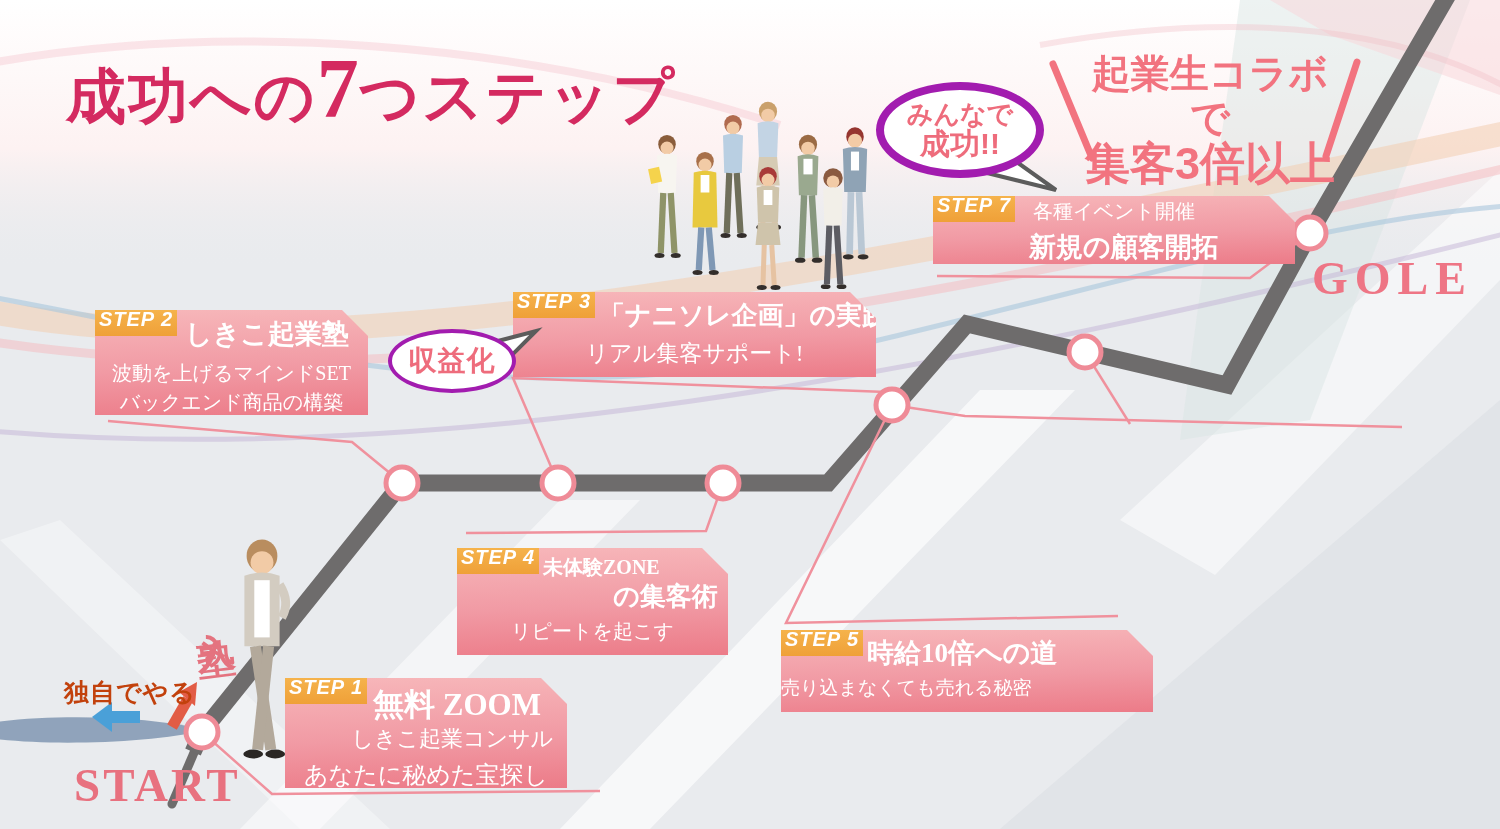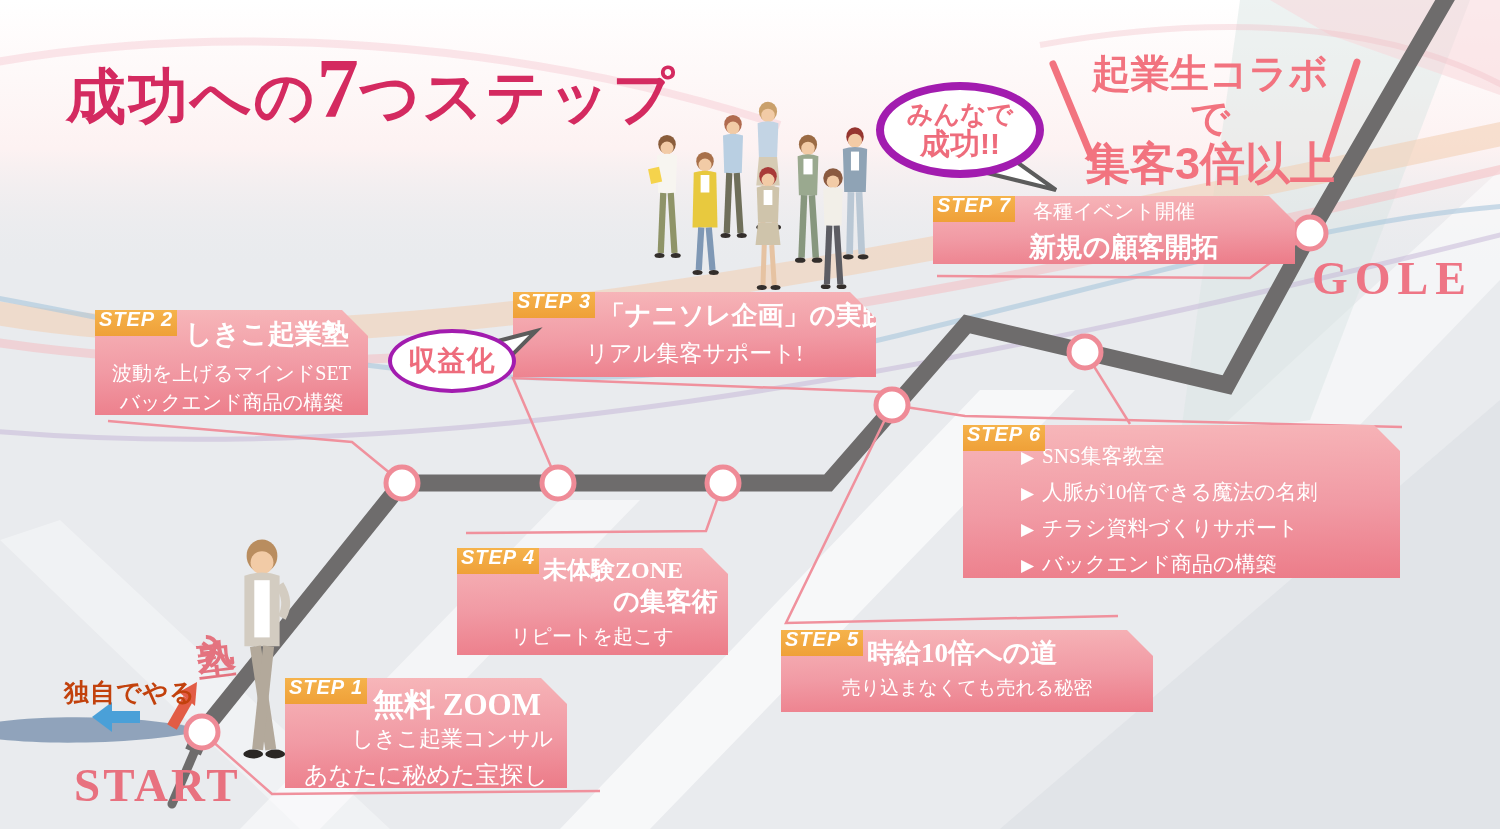--- a/index.html
+++ b/index.html
@@ -46,27 +46,27 @@
   #card-s2{left:95px;top:310px;width:273px;height:105px;}
   #card-s2 .r-title{margin:6px 0 0 90px;font-size:27px;}
   #card-s2 .r-l1{text-align:center;font-size:20px;margin-top:8px;}
   #card-s2 .r-l2{text-align:center;font-size:20px;margin-top:2px;}
 
   #card-s3{left:513px;top:292px;width:363px;height:85px;}
   #card-s3 .r-title{margin:6px 0 0 86px;font-size:26px;}
   #card-s3 .r-line{text-align:center;font-size:23px;margin-top:5px;}
 
   #card-s4{left:457px;top:548px;width:271px;height:107px;}
-  #card-s4 .r-title{margin:6px 0 0 86px;font-size:24px;}
+  #card-s4 .r-title{margin:6px 0 0 86px;font-size:20px;}
   #card-s4 .r-title2{text-align:center;padding-left:60px;font-size:26px;margin-top:-2px;}
   #card-s4 .r-line{text-align:center;font-size:20px;margin-top:4px;}
 
   #card-s5{left:781px;top:630px;width:372px;height:82px;}
   #card-s5 .r-title{margin:5px 0 0 86px;font-size:27px;}
-  #card-s5 .r-line{text-align:center;font-size:19px;margin-top:4px;}
+  #card-s5 .r-line{font-size:19px;margin-top:4px;}
 
   #card-s6{left:963px;top:425px;width:437px;height:153px;}
   #card-s6 .items{padding:14px 0 0 58px;}
   #card-s6 .item{font-size:21px;line-height:35px;white-space:nowrap;}
   #card-s6 .bullet{font-size:17px;margin-right:8px;}
 
   #card-s7{left:933px;top:196px;width:362px;height:68px;}
   #card-s7 .r-title{margin:4px 0 0 96px;font-size:27px;}
   #card-s7 .r-line{text-align:center;font-size:20px;margin-top:2px;}
 
@@ -178,29 +178,20 @@
     <div class="row r-title r-title2">の集客術</div>
     <div class="row r-line">リピートを起こす</div>
   </div>
 
   <div class="card" id="card-s5">
     <div class="tab">STEP 5</div>
     <div class="row r-title">時給10倍への道</div>
     <div class="row r-line">売り込まなくても売れる秘密</div>
   </div>
 
-  <div class="card" id="card-s6">
-    <div class="tab">STEP 6</div>
-    <div class="items">
-      <div class="item"><span class="bullet">▶</span><span>SNS集客教室</span></div>
-      <div class="item"><span class="bullet">▶</span><span>人脈が10倍できる魔法の名刺</span></div>
-      <div class="item"><span class="bullet">▶</span><span>チラシ資料づくりサポート</span></div>
-      <div class="item"><span class="bullet">▶</span><span>バックエンド商品の構築</span></div>
-    </div>
-  </div>
 
   <div class="card" id="card-s7">
     <div class="tab">STEP 7</div>
     <div class="row r-line">各種イベント開催</div>
     <div class="row r-title">新規の顧客開拓</div>
   </div>
 
   <div class="card" id="card-s1">
     <div class="tab">STEP 1</div>
     <div class="row r-title">無料 ZOOM</div>

